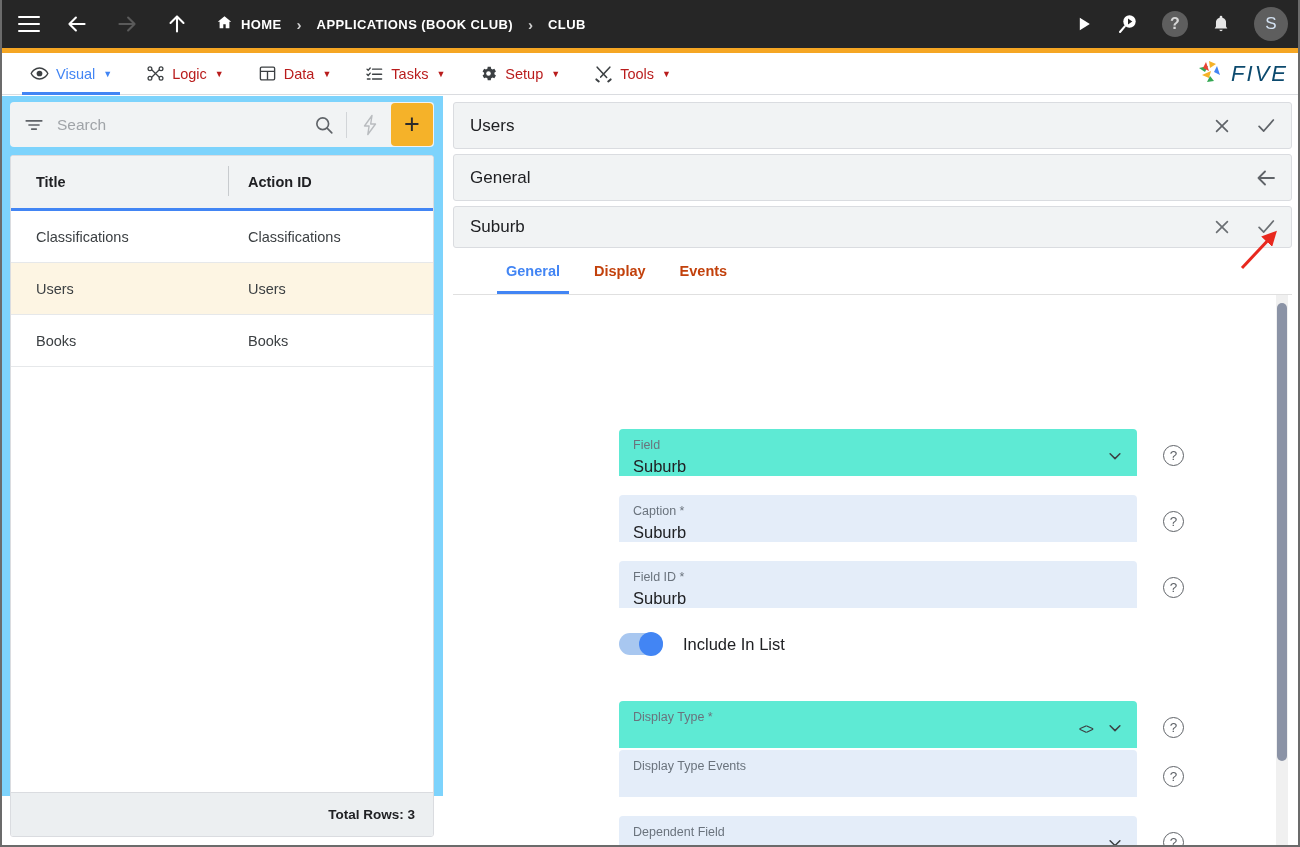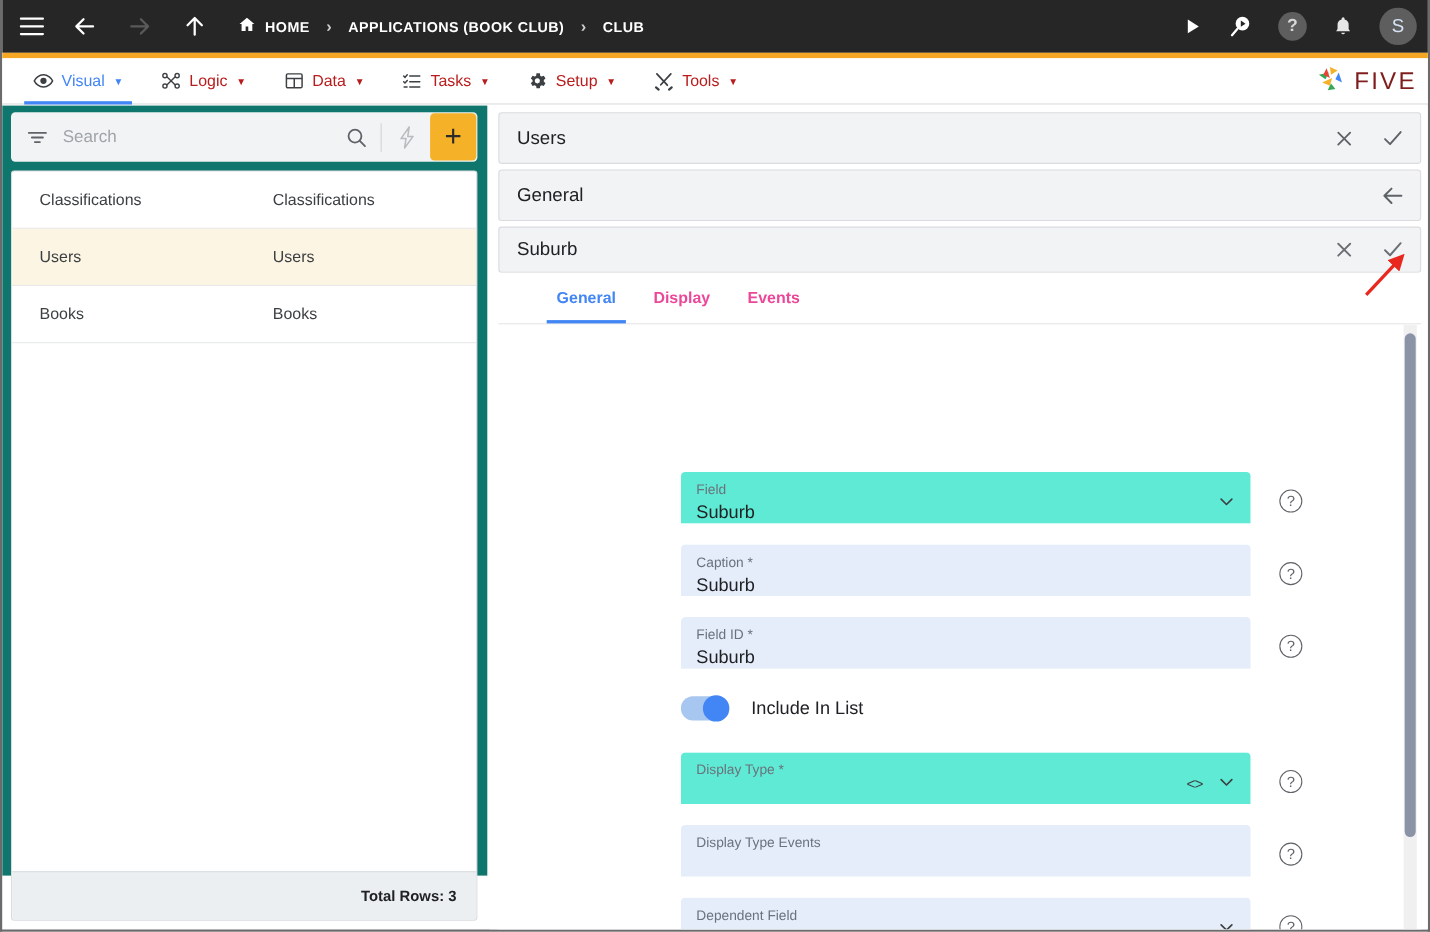--- a/index.html
+++ b/index.html
@@ -53,24 +53,24 @@
     color: #b91c1c; font-size: 14.5px;
   }
   .menu-item:first-child { margin-left: 14px; }
   .menu-item.active { color: #4285f4; }
   .menu-item.active .underline {
     position: absolute; left: 6px; right: 6px; bottom: 0; height: 3px; background: #4285f4;
   }
   .menu-caret { font-size: 9px; margin-left: 1px; }
   .mi-icon { width: 19px; height: 19px; display: flex; align-items: center; justify-content: center; }
   .logo { position: absolute; right: 14px; top: 0; height: 42px; display: flex; align-items: center; gap: 7px; }
-  .logo-text { font-size: 22px; letter-spacing: 2px; color: #7f1d1d; font-family: "Liberation Sans", sans-serif; }
-
-  
-  .leftpanel { position: absolute; left: 0; top: 96px; width: 441px; height: 700px; background: #0f766e; }
+  .logo-text { font-size: 22px; letter-spacing: 2px; color: #0c4a6e; font-family: "Liberation Sans", sans-serif; font-style: italic; }
+
+  
+  .leftpanel { position: absolute; left: 0; top: 96px; width: 441px; height: 700px; background: #7dd3fc; }
   .searchrow {
     position: absolute; left: 8px; top: 6px; width: 424px; height: 45px;
     background: #f1f3f4; border-radius: 4px; display: flex; align-items: center;
   }
   .filter-icon { margin-left: 13px; width: 22px; height: 22px; cursor: pointer; }
   .search-input {
     flex: 1; border: none; outline: none; background: transparent;
     font-size: 15.5px; color: #3c4043; margin-left: 12px;
     font-family: "Liberation Sans", sans-serif;
   }
@@ -120,21 +120,21 @@
   .ph-title { margin-left: 16px; font-size: 17px; color: #202124; }
   .ph-actions { position: absolute; right: 12px; display: flex; align-items: center; gap: 18px; }
   .ph-btn { width: 26px; height: 26px; display: flex; align-items: center; justify-content: center; cursor: pointer; }
 
   .tabsbar {
     position: absolute; left: 8px; top: 152px; width: 839px; height: 47px;
     background: #ffffff; border-bottom: 1px solid #e0e0e0; display: flex; align-items: flex-end;
   }
   .tab {
     height: 47px; display: flex; align-items: center; padding: 0 13px; margin-left: 8px;
-    font-size: 14.5px; color: #ec4899; cursor: pointer; position: relative; font-weight: bold;
+    font-size: 14.5px; color: #c2410c; cursor: pointer; position: relative; font-weight: bold;
   }
   .tab:first-child { margin-left: 40px; }
   .tab.active { color: #4285f4; }
   .tab.active .tab-underline {
     position: absolute; left: 4px; right: 4px; bottom: 0; height: 3px; background: #4285f4;
   }
 
   
   .formarea { position: absolute; left: 8px; top: 199px; width: 839px; height: 550px; background: #ffffff; overflow: hidden; }
   .formrow { position: absolute; display: flex; align-items: flex-start; }
@@ -343,20 +343,24 @@
     <span class="vdiv"></span>
     <span class="bolt-icon">
       <svg width="24" height="24" viewBox="0 0 24 24" stroke="#b9bcbf" stroke-width="1.4" fill="none" stroke-linejoin="round">
           <path d="M14 2.5 6.5 13h4.6L9.8 21.5 17.5 11h-4.8z"></path>
         </svg>
     </span>
     <span class="plus-btn">+</span>
   </div>
 
   <div class="gridwrap">
+    <div class="grid-head">
+      <div class="gh-title">Title</div>
+      <div class="gh-action">Action ID</div>
+    </div>
 
     <div class="grid-row">
       <div class="gr-c1">Classifications</div>
       <div class="gr-c2">Classifications</div>
     </div>
     <div class="grid-row selected">
       <div class="gr-c1">Users</div>
       <div class="gr-c2">Users</div>
     </div>
     <div class="grid-row">
@@ -460,21 +464,21 @@
     </div>
 
     <div class="toggle-row" style="left:166px; top:338px; width:700px;">
       <div class="toggle">
         <span class="knob"></span>
       </div>
       <span class="toggle-label">Include In List</span>
 
     </div>
 
-    <div class="formrow" style="left:166px; top:389px;">
+    <div class="formrow" style="left:166px; top:406px;">
       <div class="fld cream" style="height:47px;">
         <div class="fld-label">Display Type *</div>
         <span class="fld-code">&lt;&gt;</span>
         <span class="fld-caret">
           <svg width="18" height="18" viewBox="0 0 24 24" stroke="#3c4043" stroke-width="2" fill="none" stroke-linecap="round" stroke-linejoin="round">
               <path d="M5.5 9 12 15.5 18.5 9"></path>
             </svg>
         </span>
       </div>
       <div class="help-q">?</div>

